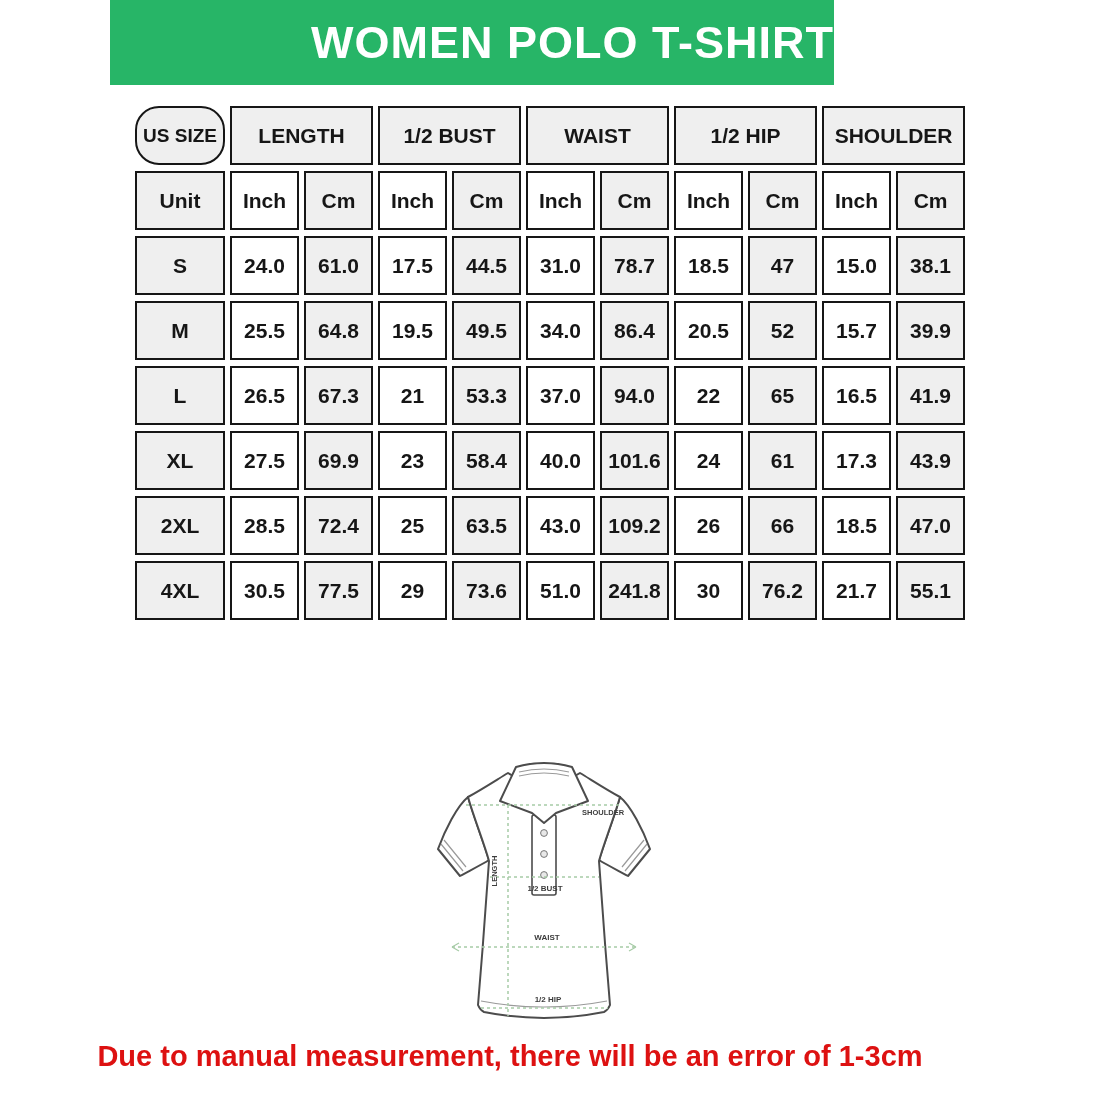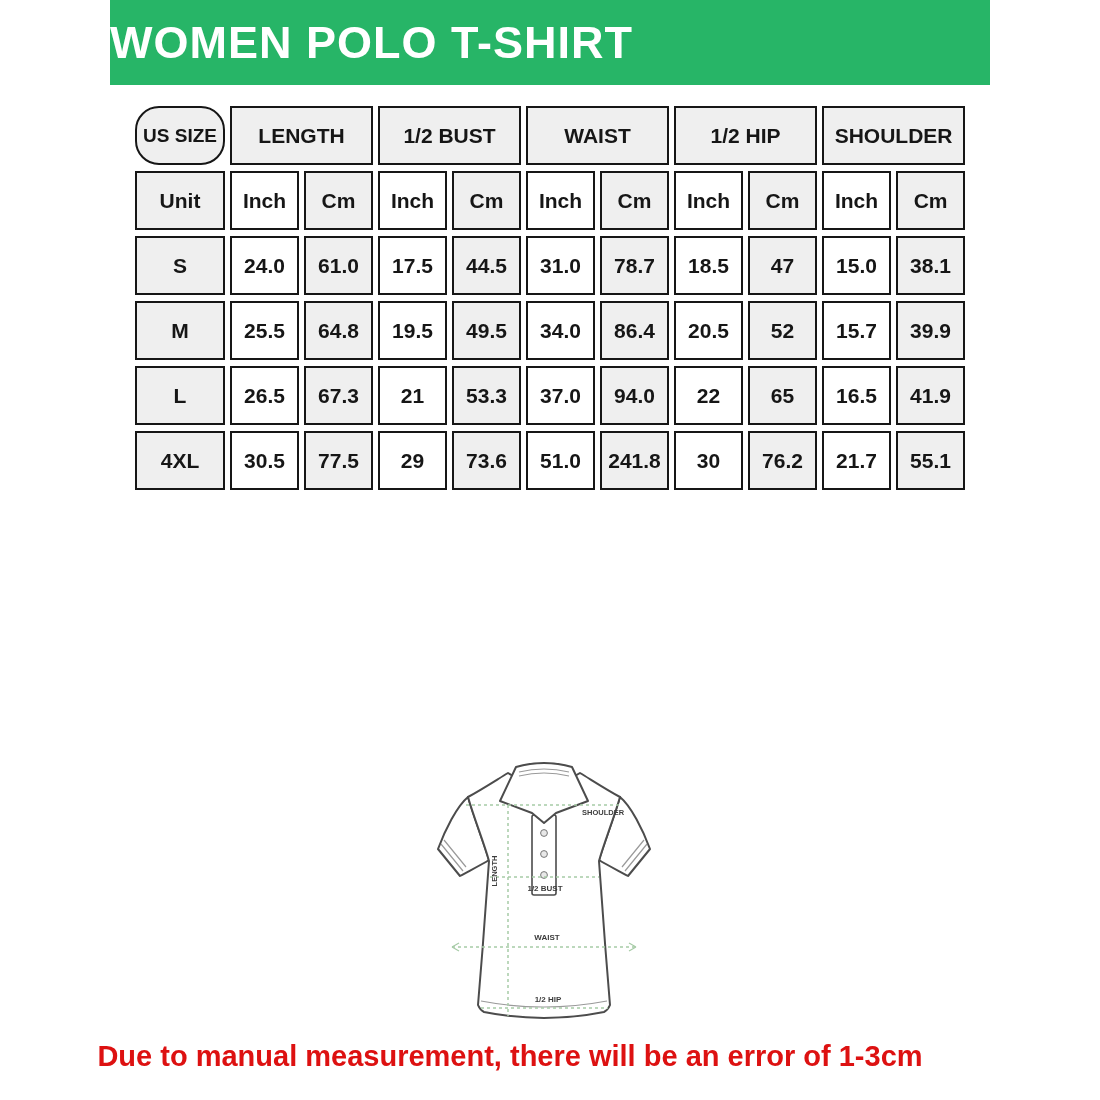--- a/index.html
+++ b/index.html
@@ -1,23 +1,23 @@
 <!DOCTYPE html>
 <html><head>
 <meta charset="utf-8">
 <style>
   html,body { margin:0; padding:0; }
   body {
     width:1100px; height:1100px; background:#ffffff; position:relative;
     font-family:"Liberation Sans", sans-serif;
   }
   .banner {
-    position:absolute; left:110px; top:0; width:880px; height:85px;
+    position:absolute; left:110px; top:0; width:724px; height:85px;
     background:#27b567; color:#ffffff;
-    display:flex; align-items:center; justify-content:flex-start;
+    display:flex; align-items:center; justify-content:flex-end;
     font-size:45px; font-weight:bold; letter-spacing:1px;
   }
   table.chart {
     position:absolute; left:130px; top:100px; width:840px;
     border-collapse:separate; border-spacing:5px 6px; table-layout:fixed;
   }
   table.chart th, table.chart td {
     border:2px solid #161616; background:#ffffff; color:#161616;
     text-align:center; vertical-align:middle; height:55px;
     font-weight:bold; font-size:21px; padding:0; overflow:hidden;
@@ -107,20 +107,46 @@
     <td>21</td>
     <td class="g">53.3</td>
     <td>37.0</td>
     <td class="g">94.0</td>
     <td>22</td>
     <td class="g">65</td>
     <td>16.5</td>
     <td class="g">41.9</td>
   </tr>
   <tr>
+    <td class="g">XL</td>
+    <td>27.5</td>
+    <td class="g">69.9</td>
+    <td>23</td>
+    <td class="g">58.4</td>
+    <td>40.0</td>
+    <td class="g">101.6</td>
+    <td>24</td>
+    <td class="g">61</td>
+    <td>17.3</td>
+    <td class="g">43.9</td>
+  </tr>
+  <tr>
+    <td class="g">2XL</td>
+    <td>28.5</td>
+    <td class="g">72.4</td>
+    <td>25</td>
+    <td class="g">63.5</td>
+    <td>43.0</td>
+    <td class="g">109.2</td>
+    <td>26</td>
+    <td class="g">66</td>
+    <td>18.5</td>
+    <td class="g">47.0</td>
+  </tr>
+  <tr>
     <td class="g">4XL</td>
     <td>30.5</td>
     <td class="g">77.5</td>
     <td>29</td>
     <td class="g">73.6</td>
     <td>51.0</td>
     <td class="g">241.8</td>
     <td>30</td>
     <td class="g">76.2</td>
     <td>21.7</td>

